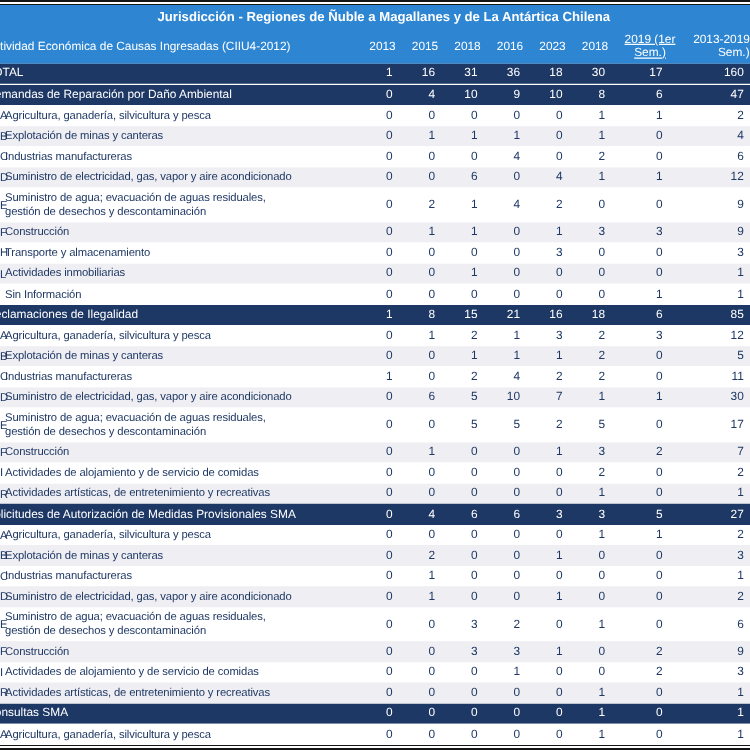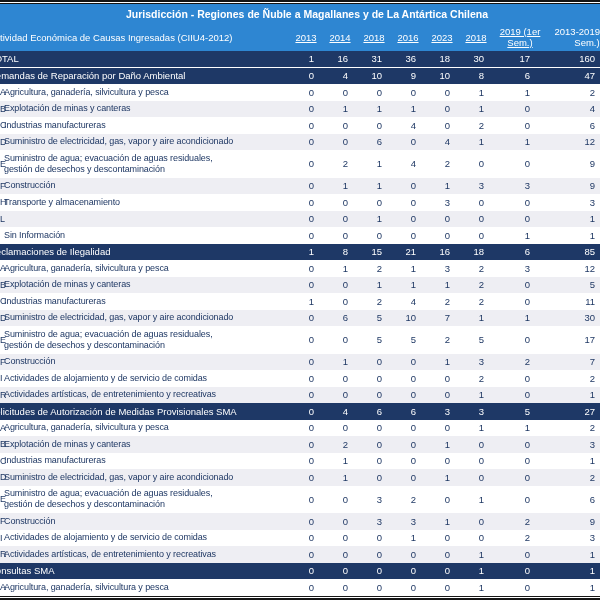--- a/index.html
+++ b/index.html
@@ -17,21 +17,21 @@
   .dbl-border-bottom{height:4px;background:linear-gradient(#151515 0 1px,#ffffff 1px 2px,#151515 2px 4px);}
 
   .title-bar{
     height:20px;line-height:20px;background:var(--blue);
     color:#ffffff;font-weight:bold;font-size:10.5px;text-align:center;
     white-space:nowrap;overflow:visible;
   }
 
   .header-row{display:flex;height:27px;background:var(--blue);color:#ffffff;font-size:9.5px;}
   .h-label{width:302px;padding-left:2px;display:flex;align-items:center;white-space:nowrap;overflow:visible;}
-  .h-year{width:34px;display:flex;align-items:center;justify-content:center;text-align:left;text-decoration:underline;}
+  .h-year{width:34px;display:flex;align-items:center;justify-content:center;text-align:left;}
   .h-sem{width:54px;display:flex;align-items:center;justify-content:center;text-align:center;line-height:1.15;text-decoration:underline;}
   .h-total{width:80px;display:flex;align-items:center;justify-content:center;text-align:center;line-height:1.15;}
 
   .row{display:flex;align-items:center;height:16.5px;color:var(--ink);font-size:9px;}
   .row.dbl{height:27.5px;}
   .row.white{background:#ffffff;}
   .row.gray{background:#eeeef3;}
   .row.navy{background:var(--navy);color:#ffffff;font-size:9.5px;}
   .row.total-sep{border-bottom:1px solid #ffffff;}
 
@@ -47,21 +47,21 @@
 </head>
 <body style="--blue: #2e86d2; --navy: #1e3866; --ink: #1f3864;">
 
 <div class="viewport">
   <div class="table-wrap">
     <div class="dbl-border-top"></div>
     <div class="title-bar">Jurisdicción - Regiones de Ñuble a Magallanes y de La Antártica Chilena</div>
     <div class="header-row">
       <div class="h-label">Actividad Económica de Causas Ingresadas (CIIU4-2012)</div>
       <div class="h-year">2013</div>
-      <div class="h-year">2014</div>
+      <div class="h-year">2015</div>
       <div class="h-year">2018</div>
       <div class="h-year">2016</div>
       <div class="h-year">2023</div>
       <div class="h-year">2018</div>
       <div class="h-sem">2019 (1er Sem.)</div>
       <div class="h-total">2013-2019 (1er Sem.)</div>
     </div>
     <div id="table-body">
         <div class="row navy total-sep">
           <div class="c-label sec">TOTAL</div>
@@ -180,20 +180,21 @@
           <div class="c-num">0</div>
           <div class="c-num">0</div>
           <div class="c-num">3</div>
           <div class="c-num">0</div>
           <div class="c-sem">0</div>
           <div class="c-total">3</div>
         </div>
         <div class="row gray">
           <div class="c-label">
             <span class="letter">L</span>
+            <span class="lbl">Actividades inmobiliarias</span>
           </div>
           <div class="c-num">0</div>
           <div class="c-num">0</div>
           <div class="c-num">1</div>
           <div class="c-num">0</div>
           <div class="c-num">0</div>
           <div class="c-num">0</div>
           <div class="c-sem">0</div>
           <div class="c-total">1</div>
         </div>

